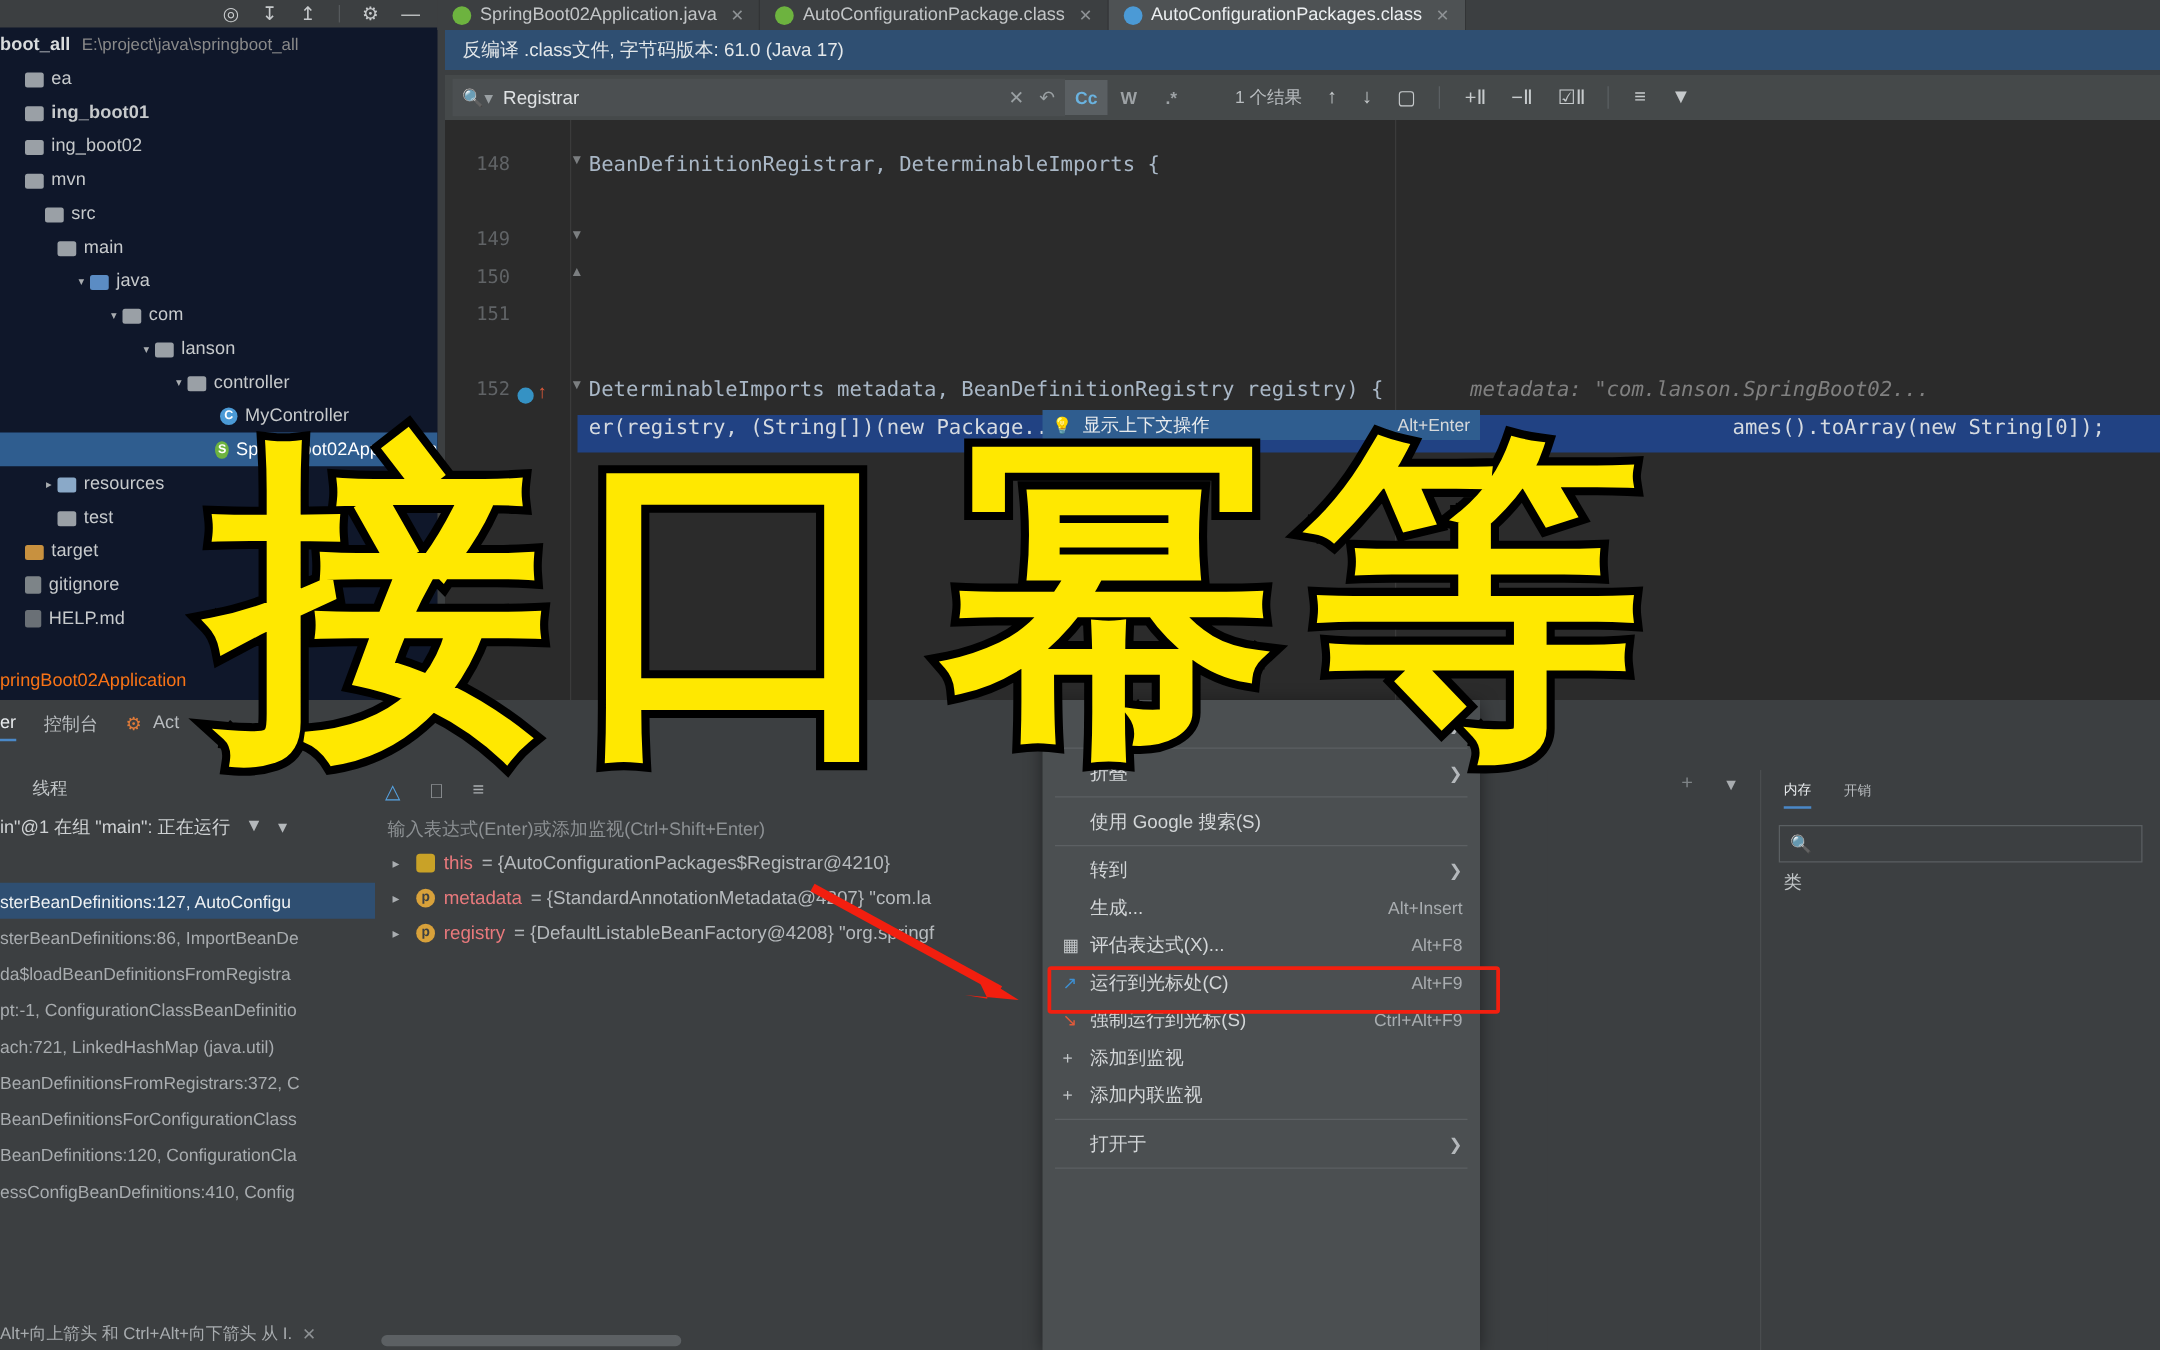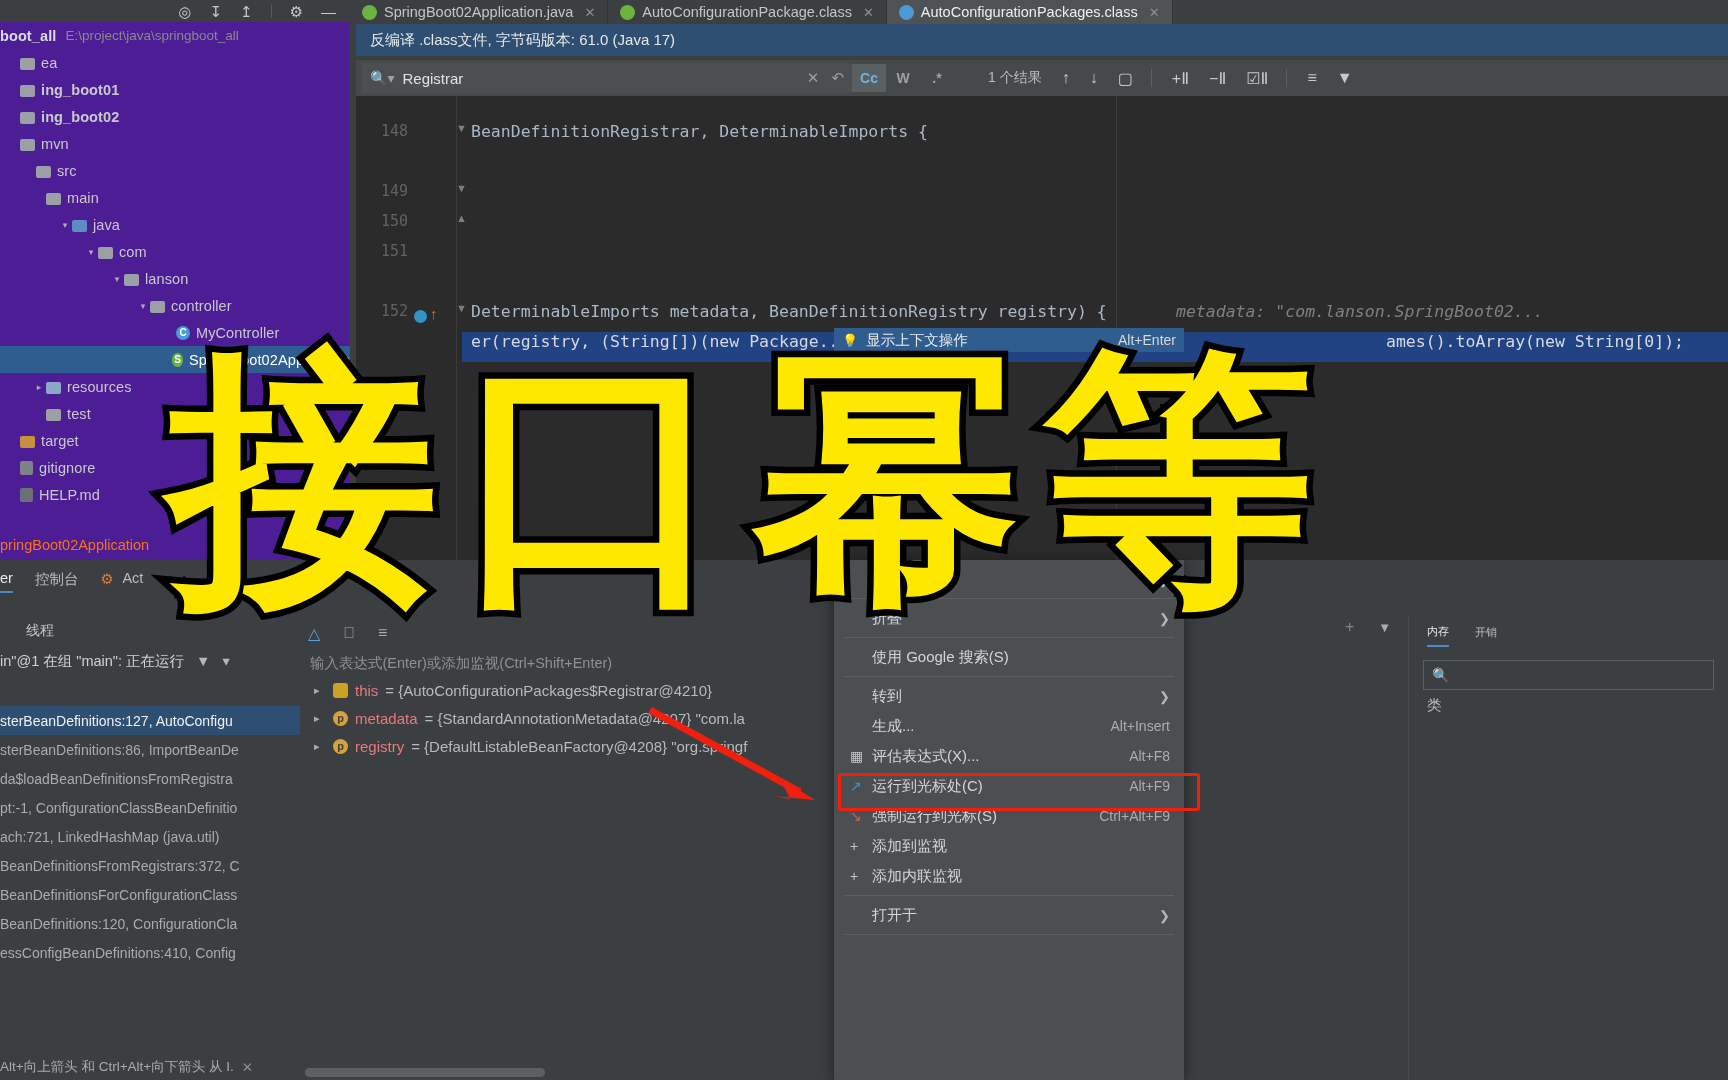--- a/index.html
+++ b/index.html
@@ -7,21 +7,21 @@
     font-family:"Liberation Sans", sans-serif; }
   .root { position:relative; width:1728px; height:1080px; background:#3c3f41; color:#bbbbbb; }
 
   
   .tl-toolbar { position:absolute; left:0; top:0; width:350px; height:22px;
       background:#3c3f41; display:flex; align-items:center; justify-content:flex-end; gap:18px; padding-right:14px; }
   .tl-toolbar .ic { color:#cfd2d4; font-size:15px; line-height:1; opacity:.95; }
   .tl-sep { width:1px; height:14px; background:#55595c; }
 
   
-  .project { position:absolute; left:0; top:22px; width:350px; bottom:0; background:#4c1d95; overflow:hidden; }
+  .project { position:absolute; left:0; top:22px; width:350px; bottom:0; background:#0f172a; overflow:hidden; }
   .proj-row { height:27px; display:flex; align-items:center; font-size:14.5px; color:#c7cacc; white-space:nowrap; padding-left:0; }
   .proj-row .nm { letter-spacing:.1px; }
   .proj-row.root-row .nm { font-weight:bold; color:#d9dcdd; }
   .proj-row .path { color:#8a8a8a; margin-left:9px; font-size:13.5px; }
   .proj-row.selected { background:#2f5d8f; }
   .proj-row.selected .nm { color:#ffffff; }
   .chev { width:14px; display:inline-block; text-align:center; color:#a9adb0; font-size:9px; }
   .fol { display:inline-block; width:15px; height:12px; border-radius:2px 2px 2px 2px; margin-right:6px;
          background:#9aa0a6; position:relative; top:1px; }
   .fol.blue { background:#8aa9c8; }
@@ -168,21 +168,21 @@
           <span class="nm">ea</span>
         </div>
         <div class="proj-row" style="padding-left: 6px;">
           <span class="chev"></span>
           <span class="fol"></span>
           <span class="nm" style="font-weight:bold">ing_boot01</span>
         </div>
         <div class="proj-row" style="padding-left: 6px;">
           <span class="chev"></span>
           <span class="fol"></span>
-          <span class="nm" style="font-weight:bold">ing_boot02</span>
+          <span class="nm" style="font-weight:normal">ing_boot02</span>
         </div>
         <div class="proj-row" style="padding-left: 6px;">
           <span class="chev"></span>
           <span class="fol"></span>
           <span class="nm">mvn</span>
         </div>
         <div class="proj-row" style="padding-left: 22px;">
           <span class="chev"></span>
           <span class="fol"></span>
           <span class="nm">src</span>

